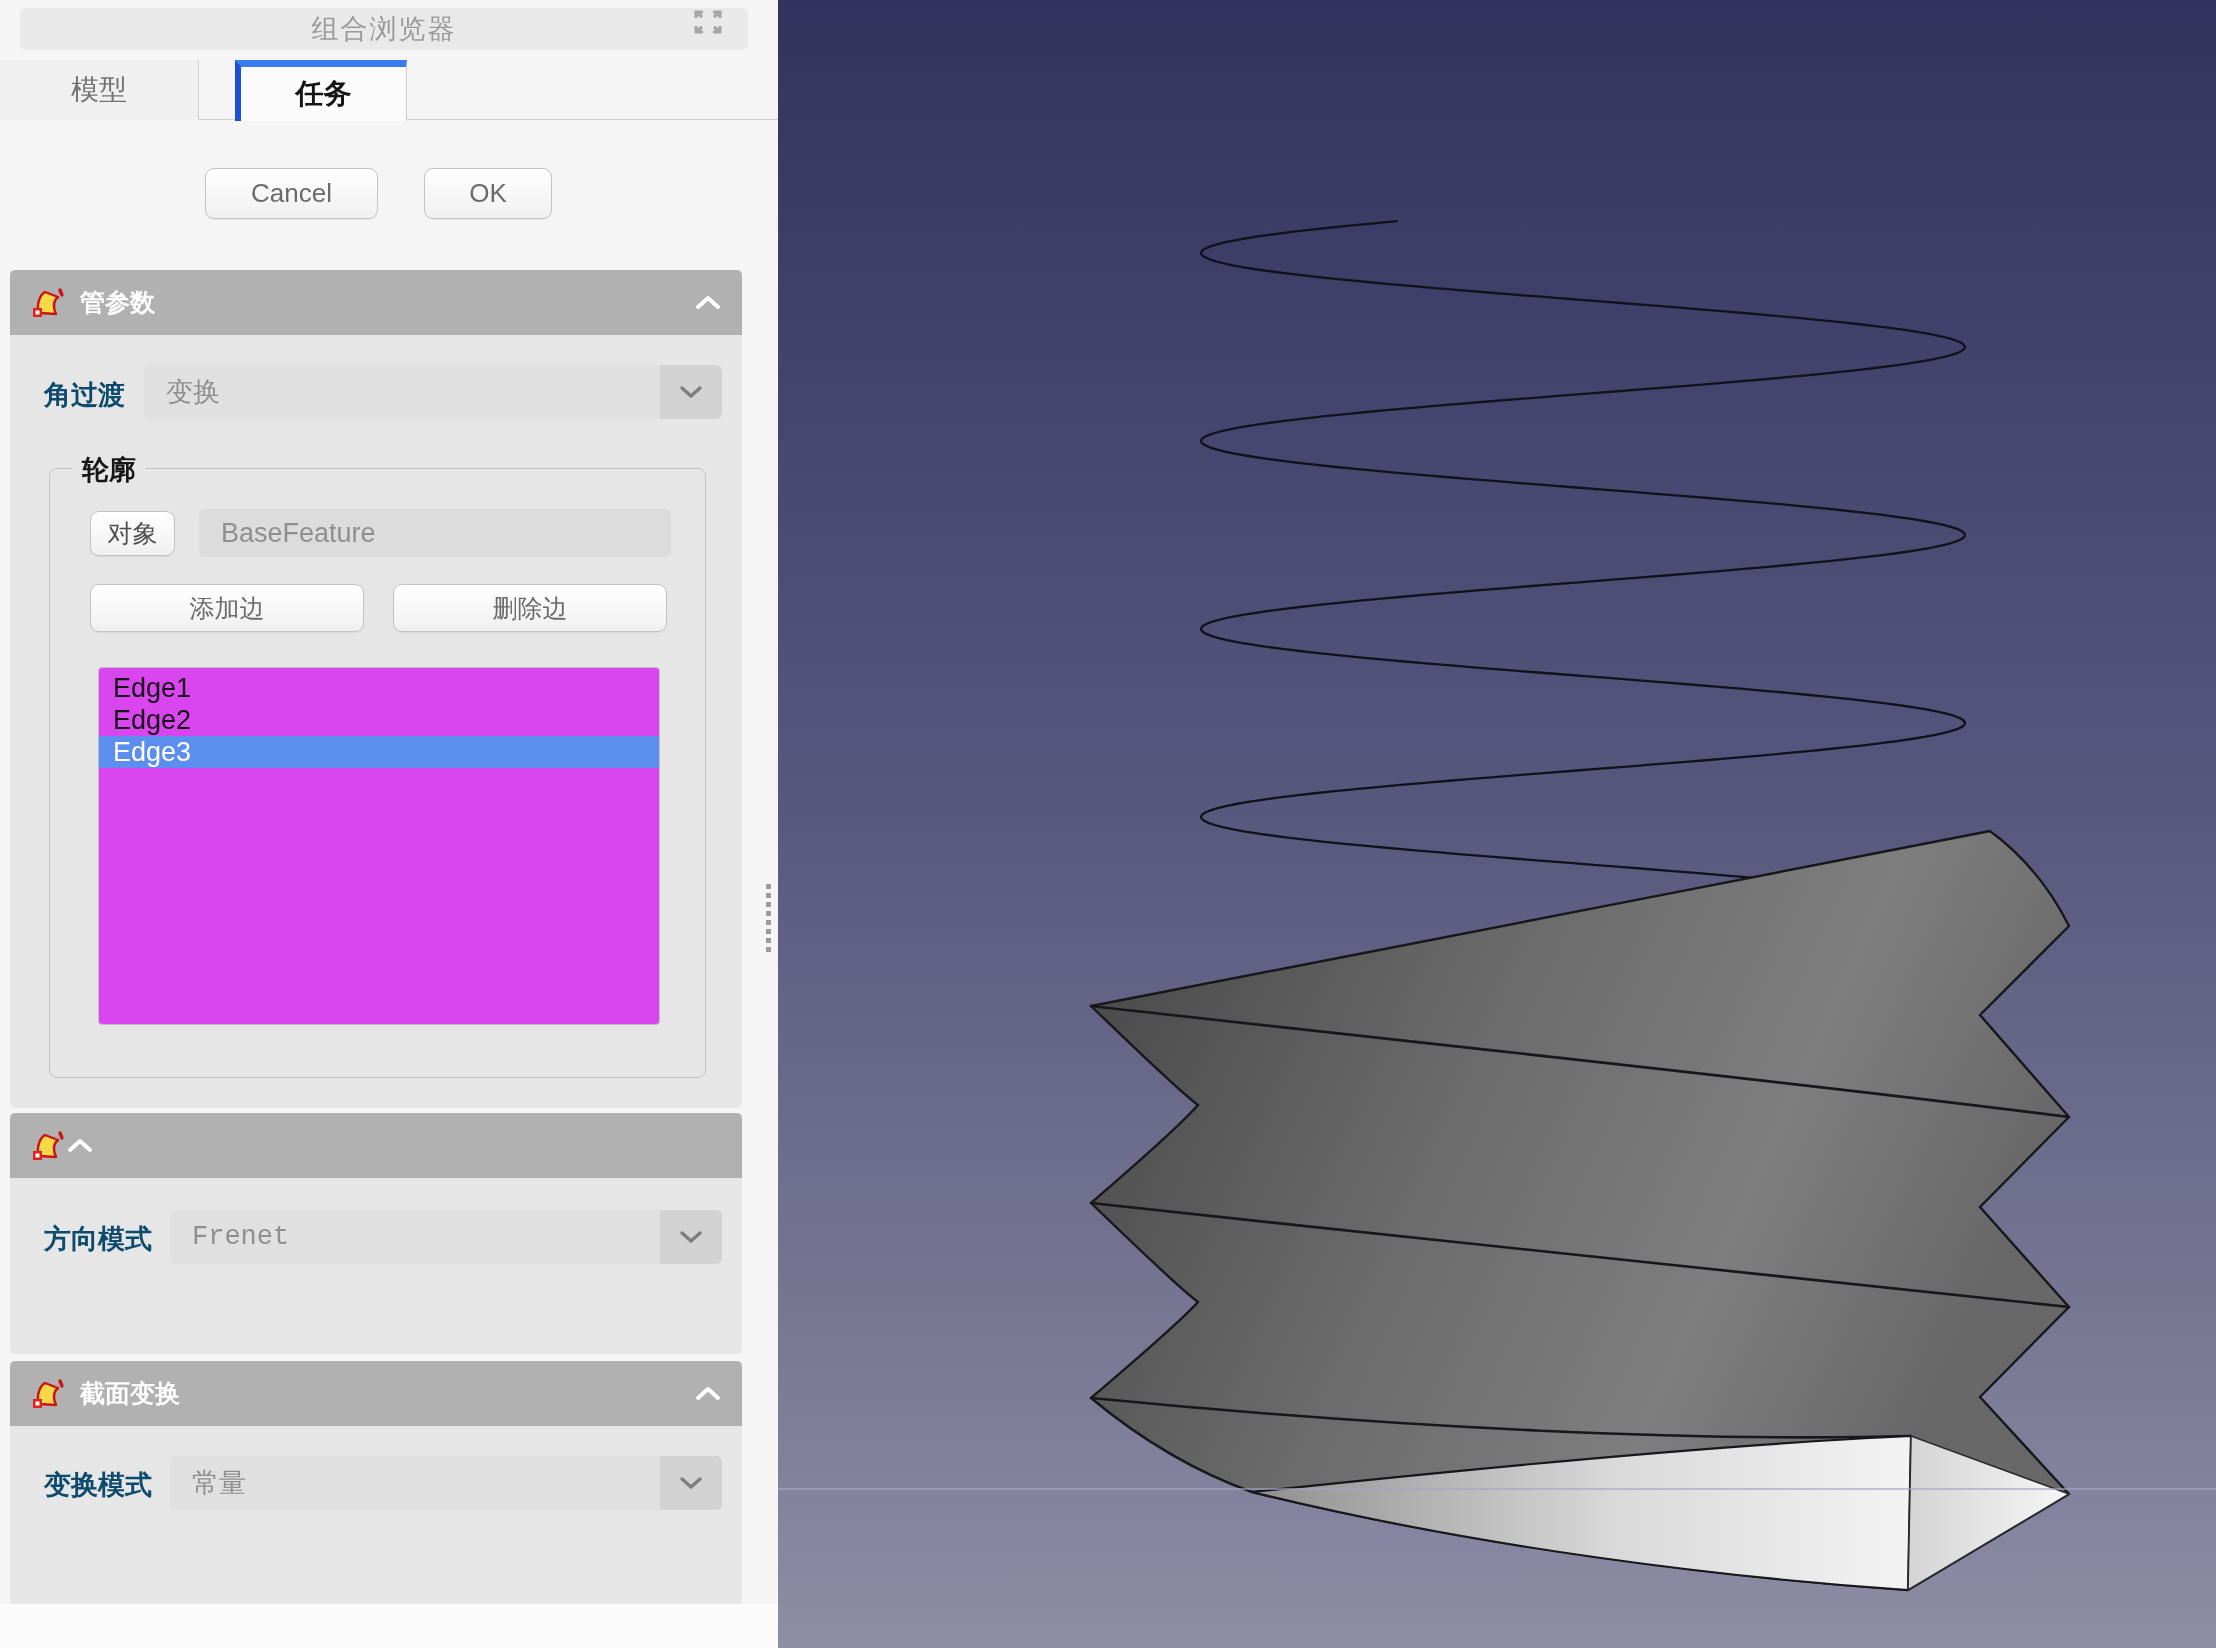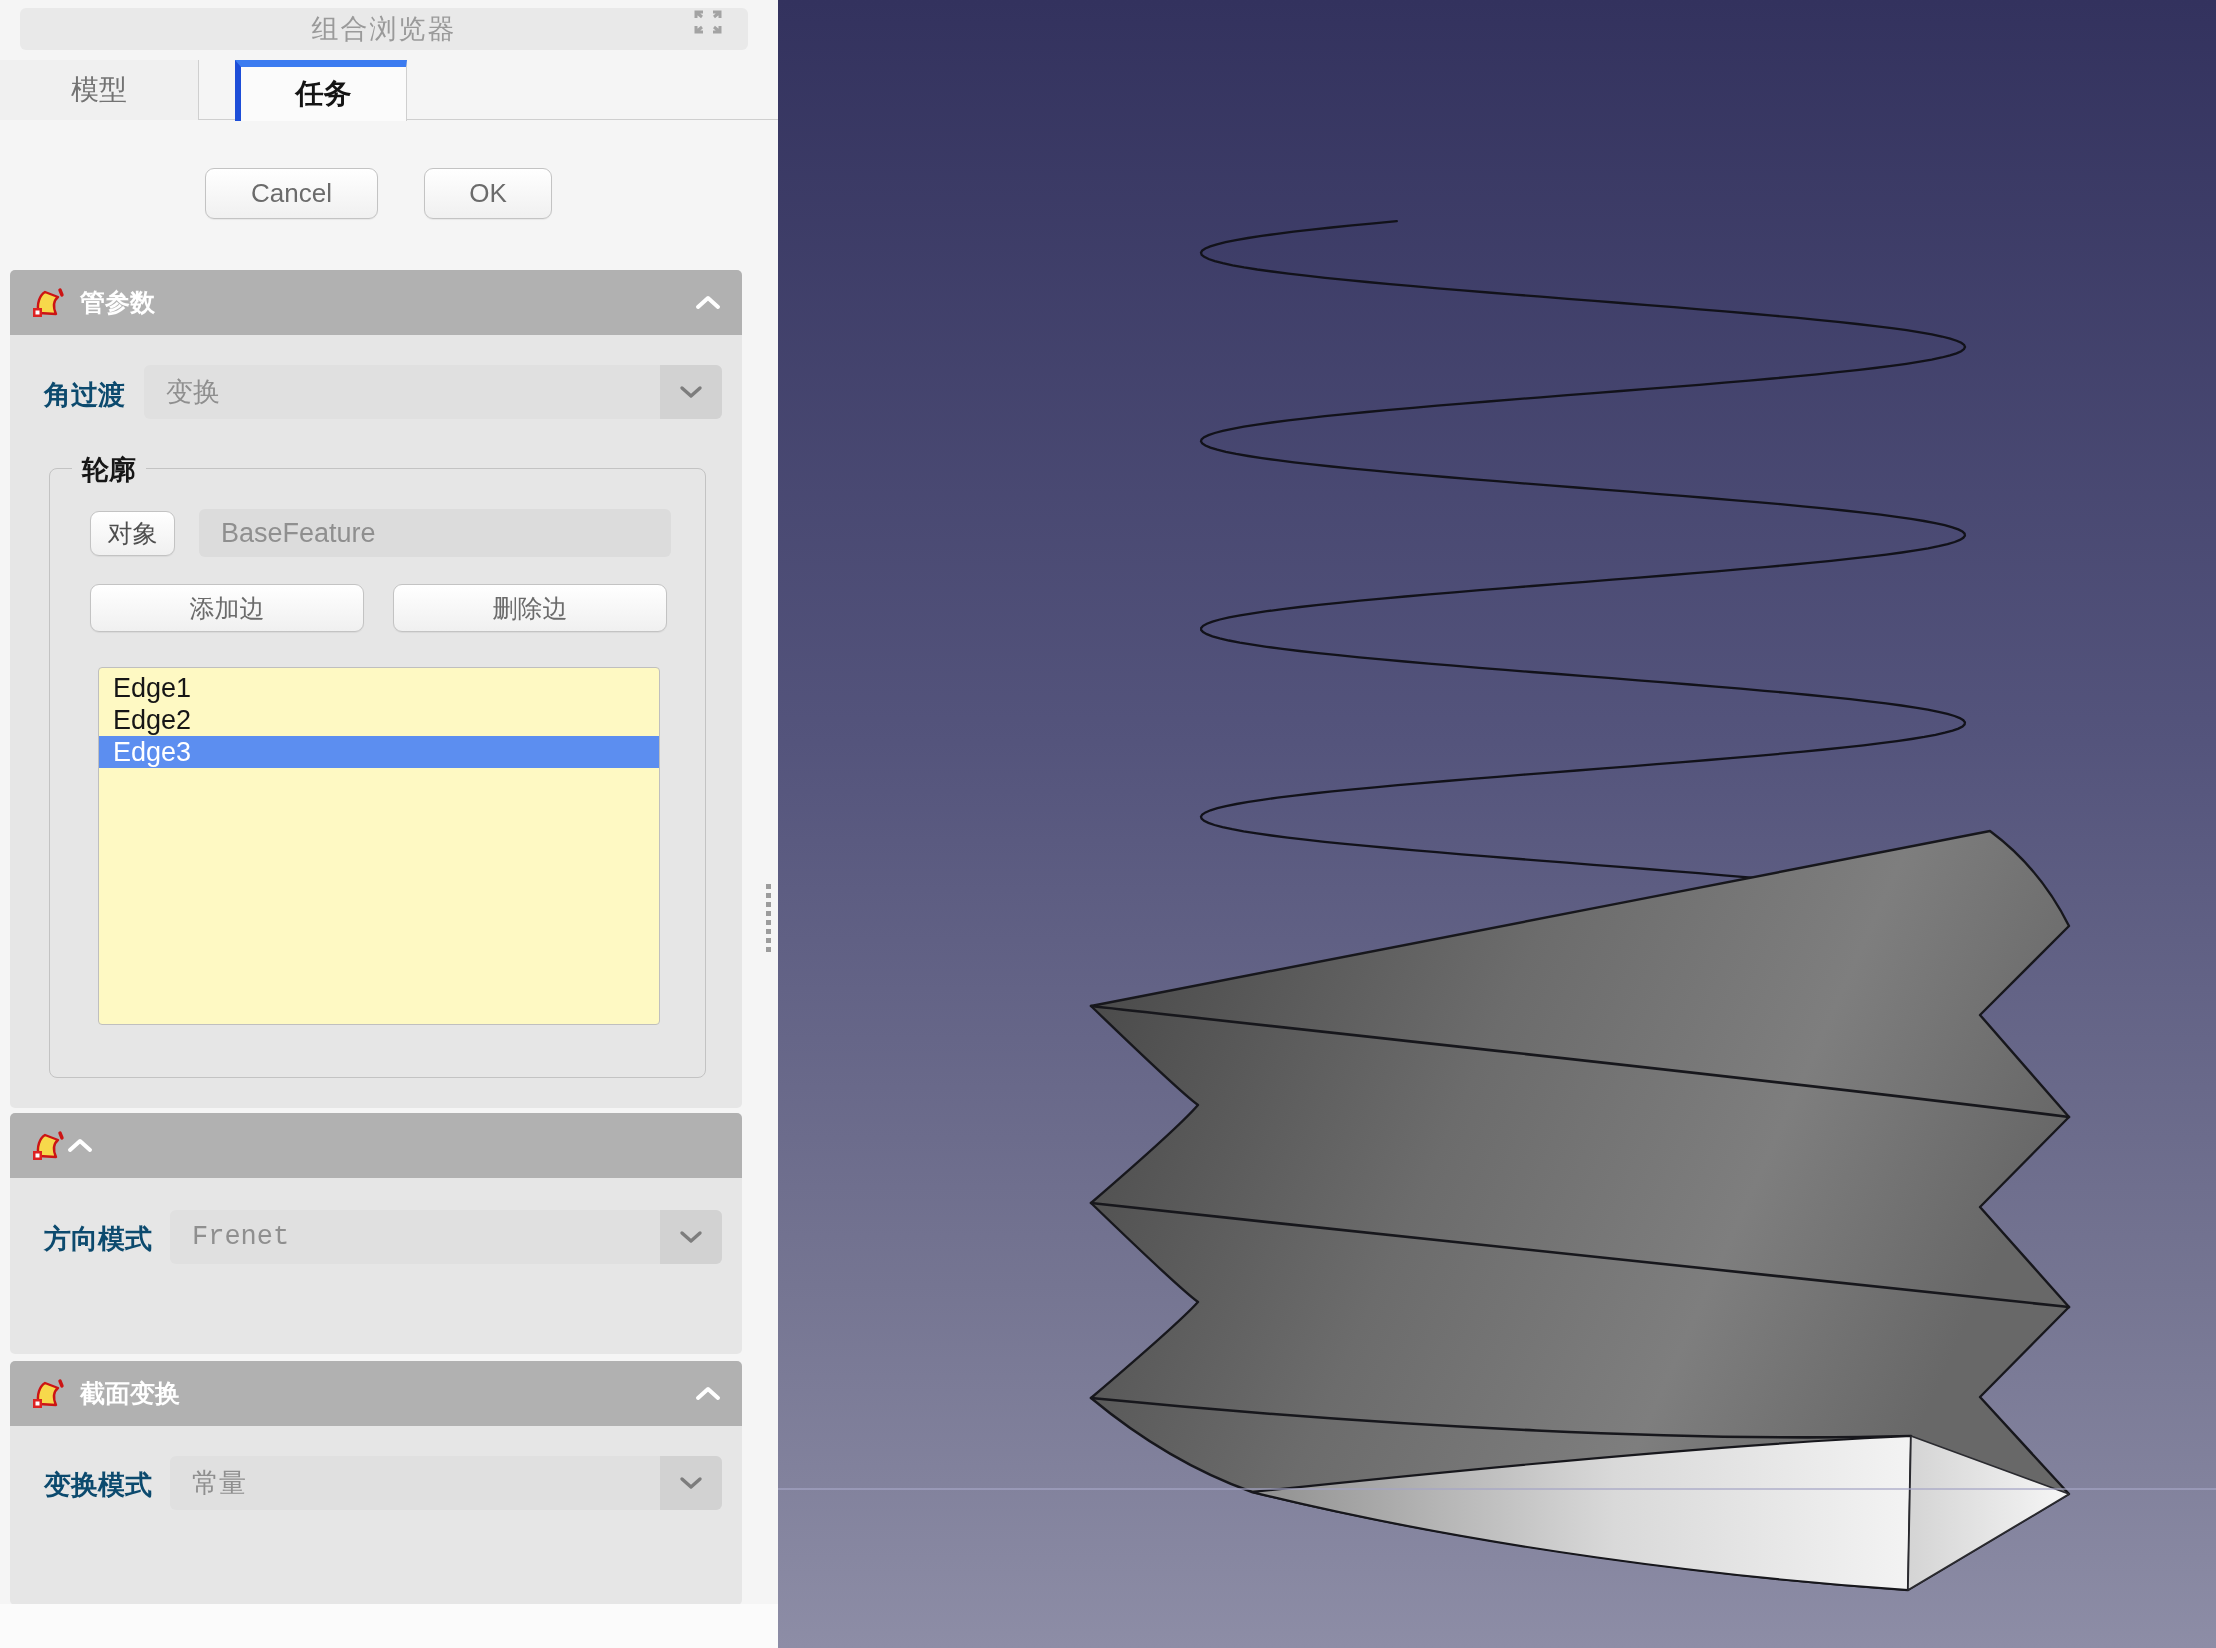--- a/index.html
+++ b/index.html
@@ -65,21 +65,21 @@
   }
   .obj-btn{position:absolute;left:40px;top:42px;width:85px;height:45px;font-size:25px;color:#4f4f4f;}
   .obj-field{
     position:absolute;left:149px;top:40px;width:472px;height:48px;background:#dcdcdc;border-radius:6px;
     display:flex;align-items:center;box-sizing:border-box;padding-left:22px;
     font-size:27px;color:#8f8f8f;
   }
   .add-btn{position:absolute;left:40px;top:115px;width:274px;height:48px;font-size:25px;}
   .del-btn{position:absolute;left:343px;top:115px;width:274px;height:48px;font-size:25px;}
   .edge-list{
-    position:absolute;left:48px;top:198px;width:562px;height:358px;background:#fef9c3;
+    position:absolute;left:48px;top:198px;width:562px;height:358px;background:#d946ef;
     border:1px solid #bfbfbf;border-radius:4px;box-sizing:border-box;overflow:hidden;padding-top:4px;
   }
   .edge-item{
     height:32px;line-height:32px;font-size:27px;color:#161616;padding-left:14px;cursor:pointer;
   }
   .edge-item.selected{background:#5c8ef0;color:#ffffff;}
 
   .splitter{position:absolute;left:764px;top:884px;width:8px;display:flex;flex-direction:column;gap:4px;cursor:col-resize;}
   .splitter i{width:5px;height:5px;background:#9c9c9c;display:block;margin:0 auto;}
   .panel-bottom{position:absolute;left:0;top:1604px;width:778px;height:44px;background:#fbfbfb;}

